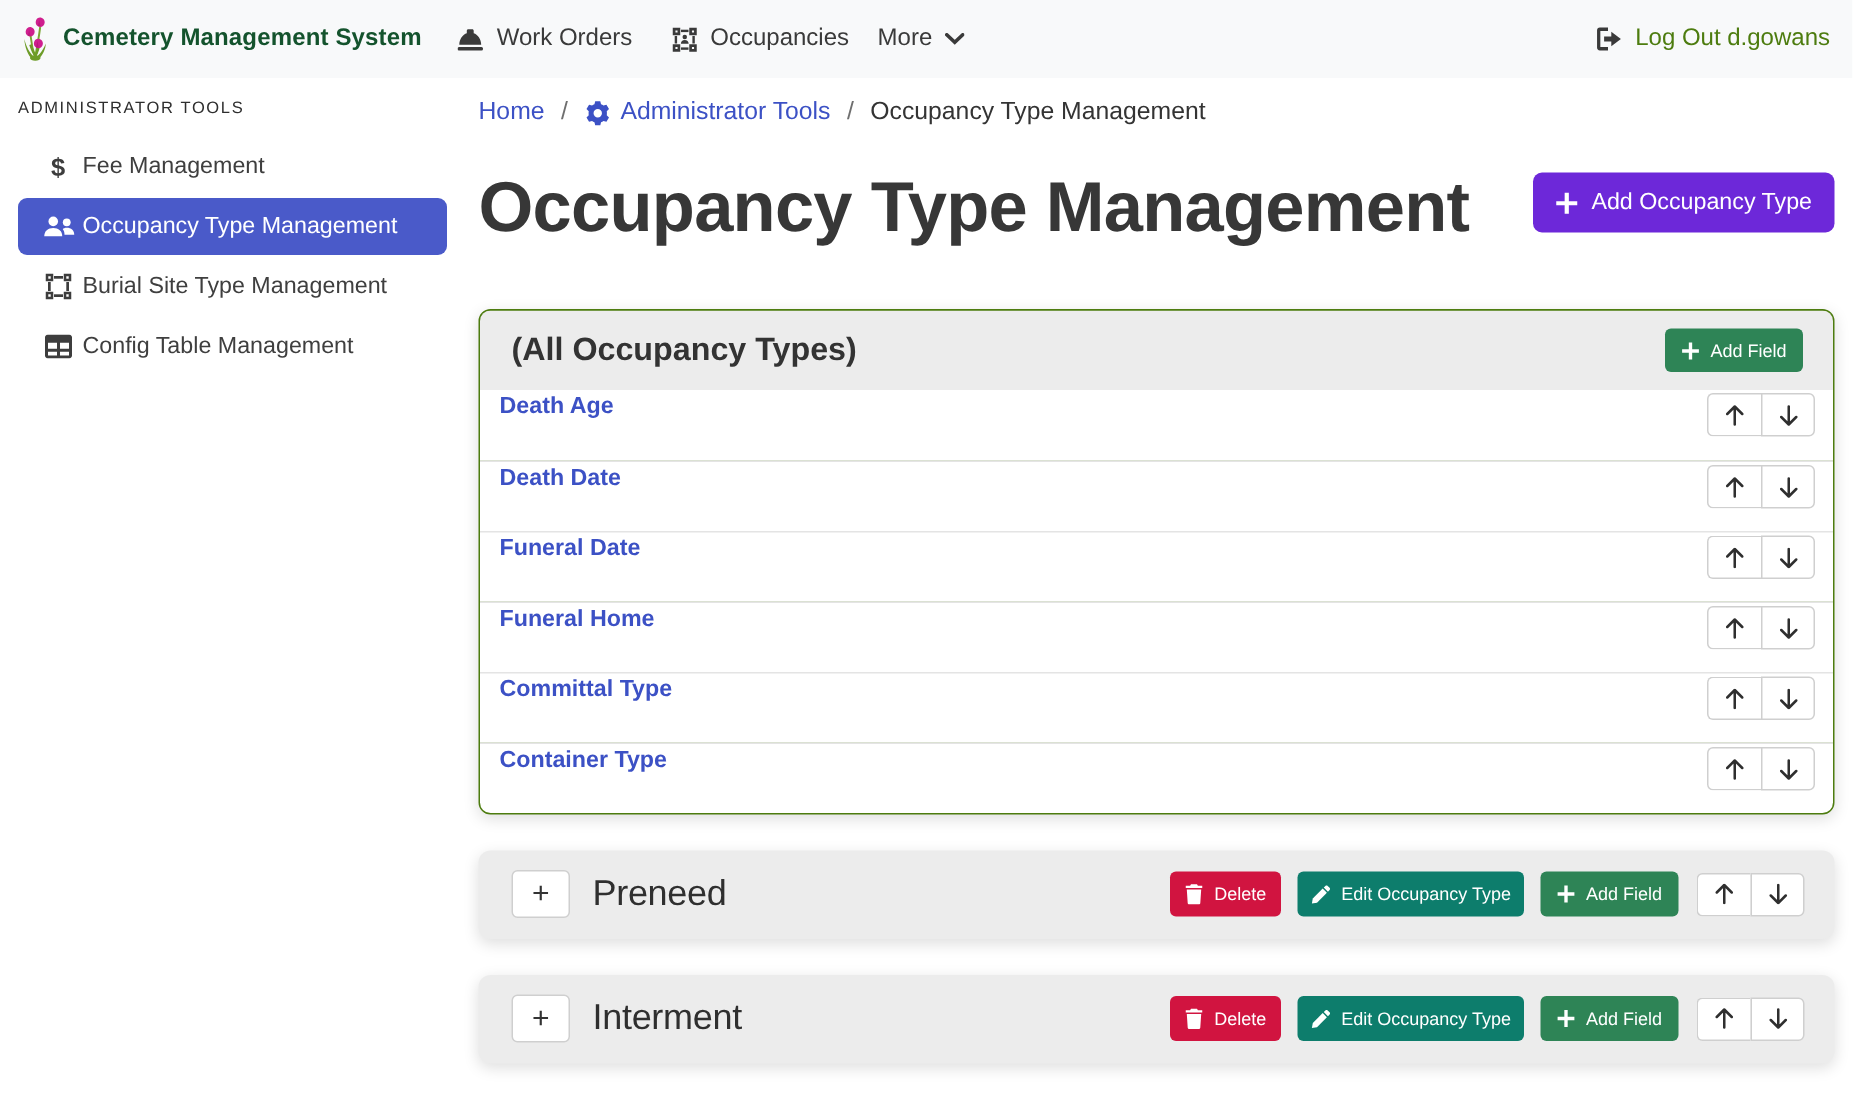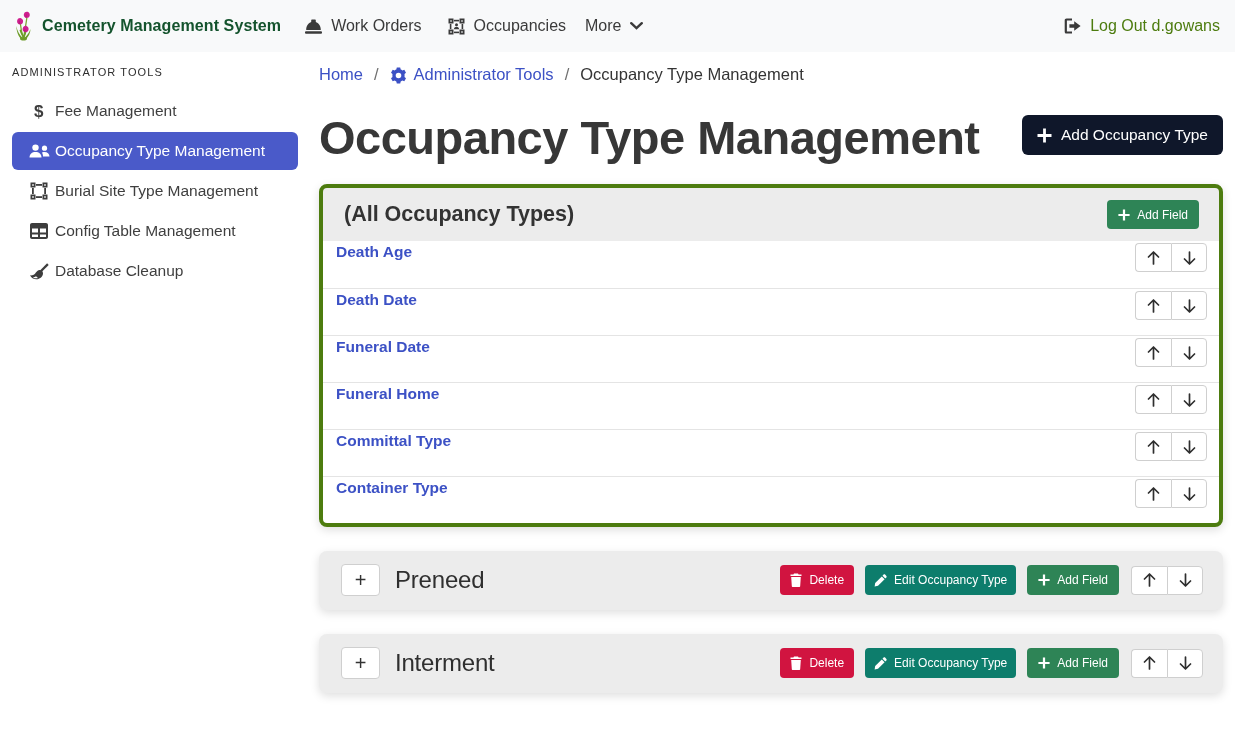--- a/index.html
+++ b/index.html
@@ -29,24 +29,24 @@
 
 .crumbs { display:flex; align-items:flex-end; font-size:16.5px; color:#343434; height:21px; }
 .crumbs a { color:#3c51c5; text-decoration:none; }
 .crumbs .sep { color:#6f6f6f; margin:0 11px; }
 .crumbs .gear { margin-right:7px; display:flex; }
 
 .h1row { display:flex; align-items:flex-start; justify-content:space-between; margin-top:30px; }
 h1 { font-size:47px; font-weight:bold; color:#373737; line-height:1; letter-spacing:-.5px; }
 .btn { border:none; border-radius:4px; color:#fff; display:inline-flex;
   align-items:center; justify-content:center; font-family:inherit; }
-.btn-add-big { background:#0f172a; height:40px; padding:0 15px; font-size:15.5px; gap:9px; margin-top:1px; border-radius:6px; }
-
-.card { margin-top:23px; border-radius:8px; box-shadow:0 3px 10px rgba(0,0,0,.13);
-  border:4px solid #4d7c0f; overflow:hidden; background:#4d7c0f; }
+.btn-add-big { background:#6d28d9; height:40px; padding:0 15px; font-size:15.5px; gap:9px; margin-top:1px; border-radius:6px; }
+
+.card { margin-top:45px; border-radius:8px; box-shadow:0 3px 10px rgba(0,0,0,.13);
+  border:1px solid #4d7c0f; overflow:hidden; background:#4d7c0f; }
 .card-head { background:#ececec; height:53px; display:flex; align-items:center;
   padding:0 20px 0 21px; }
 .card-head .title { font-size:21.5px; font-weight:bold; color:#333; }
 .card-head .spacer { flex:1; }
 .btn-sm-green { background:#2e8456; height:29px; padding:0 11px; font-size:12px; gap:7px; }
 .row { height:47px; border-top:1px solid #e4e4e4; display:flex; align-items:flex-start;
   padding:0 12px 0 13px; background:#fff; }
 .row a { color:#3c51c5; font-weight:bold; font-size:15.5px; text-decoration:none; position:relative; top:2px; }
 .row .spacer { flex:1; }
 .updown { display:flex; }
@@ -165,26 +165,20 @@
         <rect x="6" y="14.2" width="6" height="1.8"></rect>
         <rect x="2" y="6" width="1.8" height="6"></rect>
         <rect x="14.2" y="6" width="1.8" height="6"></rect>
       </svg>
         </span>Burial Site Type Management</div>
     <div class="sitem"><span class="ic">
       <svg width="18" height="16" viewBox="0 0 18 16" fill="#3d3d3d">
         <path d="M0 2 C0 0.9 0.9 0 2 0 L16 0 C17.1 0 18 0.9 18 2 L18 14 C18 15.1 17.1 16 16 16 L2 16 C0.9 16 0 15.1 0 14 Z M2 5.5 L8 5.5 L8 9.5 L2 9.5 Z M10 5.5 L16 5.5 L16 9.5 L10 9.5 Z M2 11.5 L8 11.5 L8 14 L2 14 Z M10 11.5 L16 11.5 L16 14 L10 14 Z" fill-rule="evenodd"></path>
       </svg>
         </span>Config Table Management</div>
-    <div class="sitem"><span class="ic">
-      <svg width="20" height="17" viewBox="0 0 20 17" fill="#3d3d3d">
-        <path d="M18.1 0.3 L19.7 1.9 L12.6 9 L11 7.4 Z"></path>
-        <path d="M10.3 7.1 C11.3 7 12.3 7.4 13 8.1 C13.7 8.8 14.1 9.8 14 10.8 C13.5 14 10.7 16.3 7.4 16.3 C4.6 16.3 2.2 14.7 1 12.3 C2.8 12.6 4.7 12 6 10.7 C7.2 9.5 8.3 7.4 10.3 7.1 Z M3.9 14.4 C5 15 6.2 15.3 7.4 15.3 C8 15.3 8.6 15.2 9.1 15 C8.3 14.6 7.6 14 7.1 13.2 C6.2 13.9 5.1 14.3 3.9 14.4 Z" fill-rule="evenodd"></path>
-      </svg>
-        </span>Database Cleanup</div>
   </aside>
   <main>
     <div class="crumbs">
       <a href="#">Home</a>
         <span class="sep">/</span>
       <span class="gear">
           <svg width="17" height="17" viewBox="0 0 17 17" fill="#3c51c5">
         <path d="M6.8 0.5 L10.2 0.5 L10.7 2.5 C11.3 2.7 11.8 3 12.3 3.4 L14.3 2.8 L16 5.7 L14.5 7.1 C14.6 7.5 14.6 7.9 14.6 8.5 C14.6 9.1 14.6 9.5 14.5 9.9 L16 11.3 L14.3 14.2 L12.3 13.6 C11.8 14 11.3 14.3 10.7 14.5 L10.2 16.5 L6.8 16.5 L6.3 14.5 C5.7 14.3 5.2 14 4.7 13.6 L2.7 14.2 L1 11.3 L2.5 9.9 C2.4 9.5 2.4 9.1 2.4 8.5 C2.4 7.9 2.4 7.5 2.5 7.1 L1 5.7 L2.7 2.8 L4.7 3.4 C5.2 3 5.7 2.7 6.3 2.5 Z M8.5 5.7 A2.8 2.8 0 1 0 8.5 11.3 A2.8 2.8 0 1 0 8.5 5.7 Z" fill-rule="evenodd"></path>
       </svg>
         </span>

